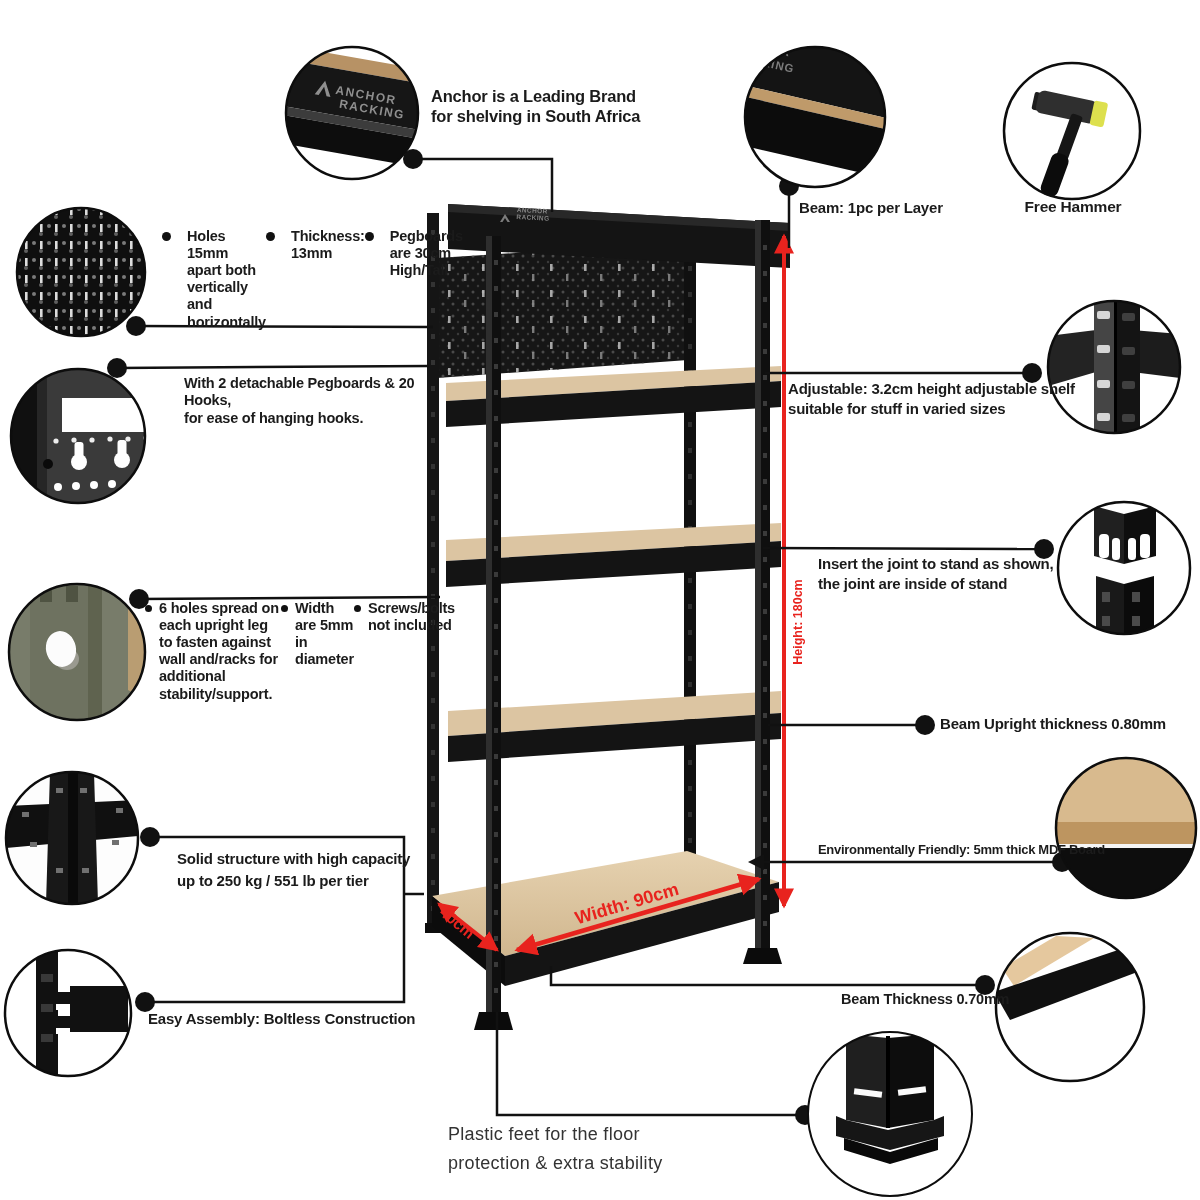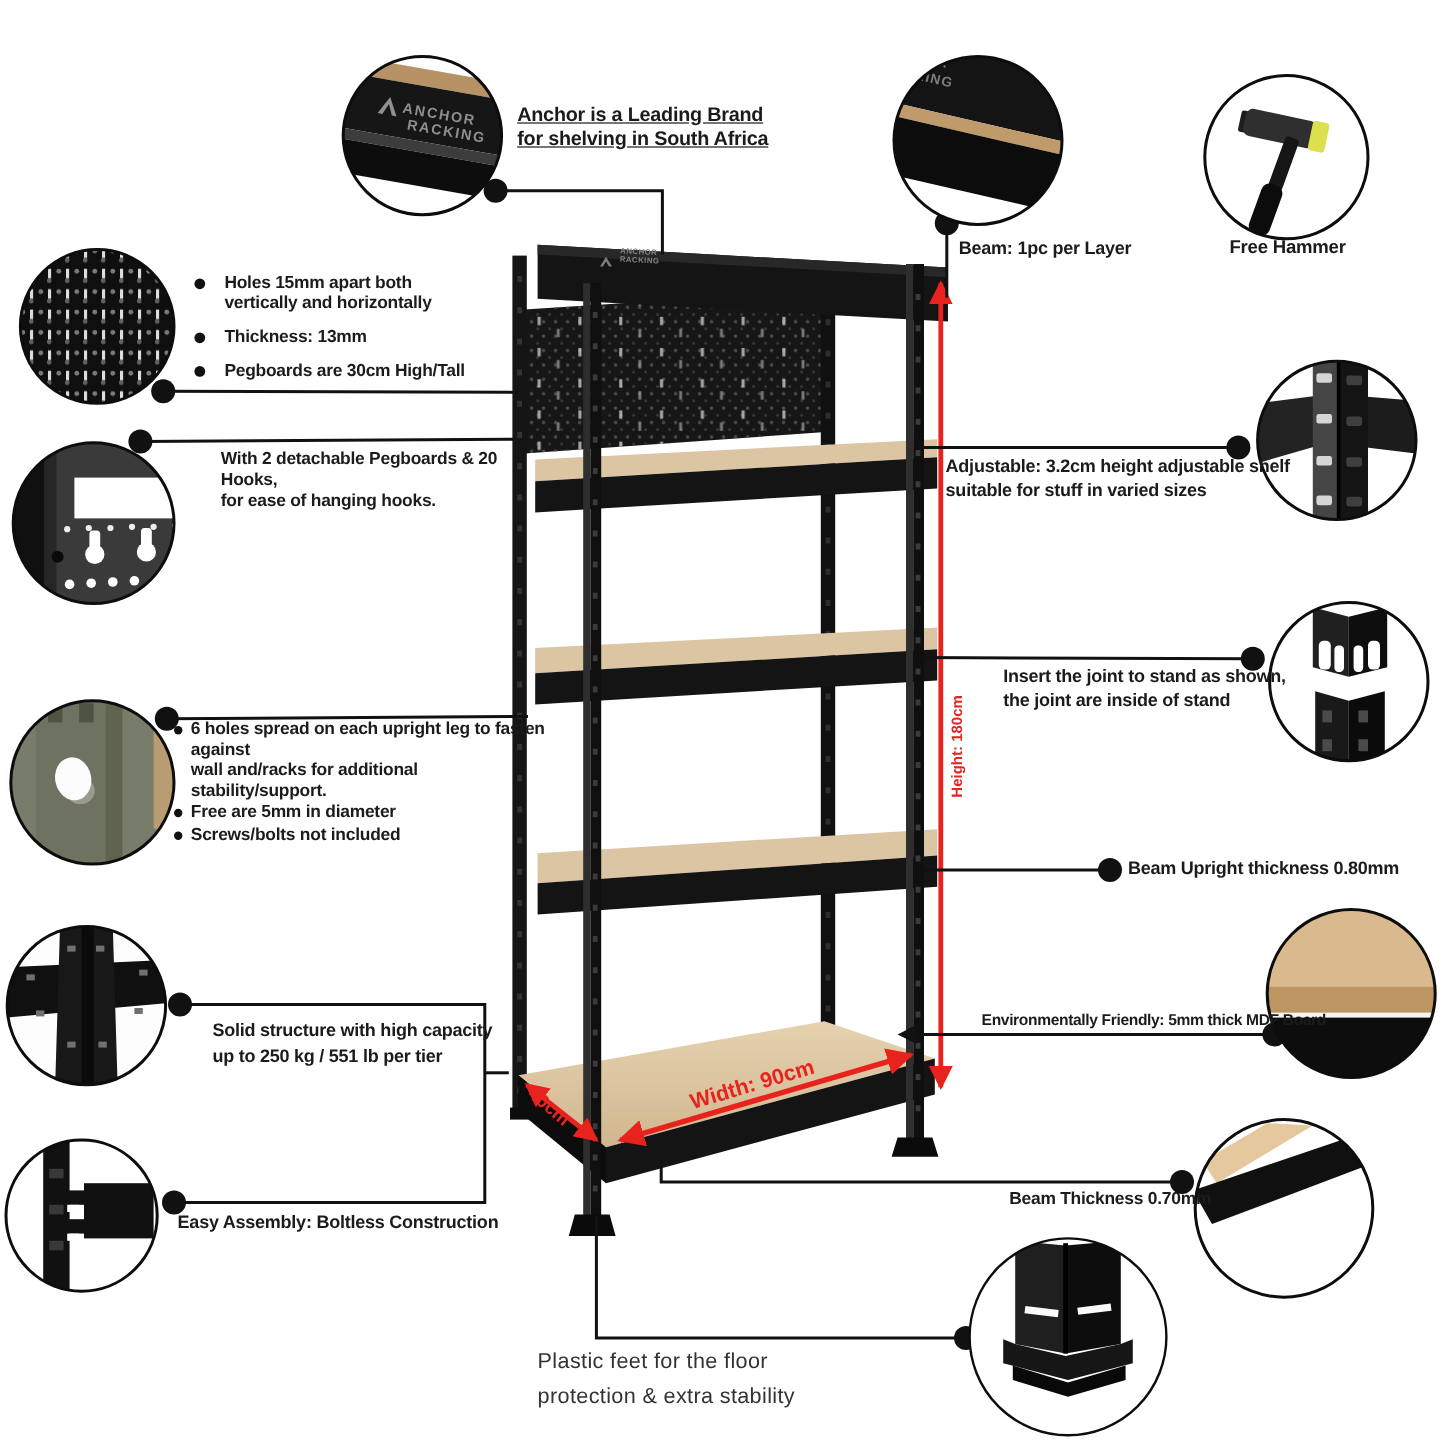--- a/index.html
+++ b/index.html
@@ -3,21 +3,21 @@
 <meta charset="utf-8">
 <style>
   html,body{margin:0;padding:0;background:#fff;}
   #stage{position:relative;width:1200px;height:1200px;background:#fff;overflow:hidden;
          font-family:"Liberation Sans",sans-serif;}
   svg.art{position:absolute;left:0;top:0;}
   svg text{font-family:"Liberation Sans",sans-serif;font-weight:bold;}
   .lbl{position:absolute;font-weight:bold;color:#1b1b1b;white-space:pre-line;
        line-height:1.2;letter-spacing:-0.2px;font-size:14.5px;}
   .big{font-size:16.5px;}
-  .list{position:absolute;display:flex;flex-direction:column;}
+  .list{position:absolute;display:flex;flex-direction:row;}
   .row{display:flex;align-items:flex-start;}
   .bdot{flex:0 0 auto;background:#111;border-radius:50%;}
   .b1 .bdot{width:9px;height:9px;margin:4px 16px 0 0;}
   .b2 .bdot{width:7px;height:7px;margin:5px 7px 0 0;}
   .b1{row-gap:11px;} .b2{row-gap:1px;}
   .row .txt{font-weight:bold;color:#1b1b1b;white-space:pre-line;line-height:1.18;
             letter-spacing:-0.2px;font-size:14.5px;}
   .red{position:absolute;font-weight:bold;color:#e8231e;white-space:nowrap;}
   .plastic{position:absolute;font-weight:500;color:#333;text-align:left;
            white-space:pre-line;letter-spacing:0.3px;line-height:1.6;font-size:18px;}
@@ -395,21 +395,21 @@
       <rect x="886" y="1036" width="4" height="92" fill="#000"></rect>
       <rect x="854" y="1090" width="28" height="6" fill="#fafafa" transform="rotate(7 868 1093)"></rect>
       <rect x="898" y="1088" width="28" height="6" fill="#fafafa" transform="rotate(-7 912 1091)"></rect>
       <polygon points="836,1116 846,1120 888,1130 934,1120 944,1116 944,1136 890,1150 836,1136" fill="#161616"></polygon>
       <polygon points="844,1138 890,1152 938,1138 938,1150 890,1164 844,1150" fill="#090909"></polygon>
     </g>
     <circle cx="890" cy="1114" r="82" fill="none" stroke="#0d0d0d" stroke-width="2"></circle>
   </g>
 </svg>
 
-<div class="lbl big" style="left:431px;top:87px;width:210px;text-decoration:underline;">Anchor is a Leading Brand
+<div class="lbl big" style="left:431px;top:87px;width:210px;">Anchor is a Leading Brand
 for shelving in South Africa</div>
 
 <div class="lbl" style="left:799px;top:199px;font-size:15px;">Beam: 1pc per Layer</div>
 
 <div class="lbl" style="left:1018px;top:198px;width:110px;text-align:center;font-size:15.5px;">Free Hammer</div>
 
 <div class="list b1" style="left:162px;top:228px;width:250px;">
   <div class="row">
         <span class="bdot"></span>
         <span class="txt">Holes 15mm apart both
@@ -429,37 +429,37 @@
 for ease of hanging hooks.</div>
 
 <div class="list b2" style="left:145px;top:600px;width:310px;">
   <div class="row">
         <span class="bdot"></span>
         <span class="txt">6 holes spread on each upright leg to fasten against
 wall and/racks for additional stability/support.</span>
       </div>
   <div class="row">
         <span class="bdot"></span>
-        <span class="txt">Free are 5mm in diameter</span>
+        <span class="txt">Width are 5mm in diameter</span>
       </div>
   <div class="row">
         <span class="bdot"></span>
         <span class="txt">Screws/bolts not included</span>
       </div>
 </div>
 
 <div class="lbl" style="left:177px;top:848px;font-size:15px;line-height:1.45;">Solid structure with high capacity
 up to 250 kg / 551 lb per tier</div>
 
 <div class="lbl" style="left:148px;top:1010px;font-size:15px;">Easy Assembly: Boltless Construction</div>
 
 <div class="lbl" style="left:788px;top:379px;font-size:15px;line-height:1.3;">Adjustable: 3.2cm height adjustable shelf
 suitable for stuff in varied sizes</div>
 
-<div class="lbl" style="left:836px;top:554px;font-size:15px;line-height:1.3;">Insert the joint to stand as shown,
+<div class="lbl" style="left:818px;top:554px;font-size:15px;line-height:1.3;">Insert the joint to stand as shown,
 the joint are inside of stand</div>
 
 <div class="lbl" style="left:940px;top:715px;font-size:15px;">Beam Upright thickness 0.80mm</div>
 
 <div class="lbl" style="left:818px;top:842px;font-size:13px;letter-spacing:-0.3px;">Environmentally Friendly: 5mm thick MDF Board</div>
 
 <div class="lbl" style="left:841px;top:991px;">Beam Thickness 0.70mm</div>
 
 <div class="plastic" style="left:448px;top:1120px;width:344px;">Plastic feet for the floor
 protection &amp; extra stability</div>

